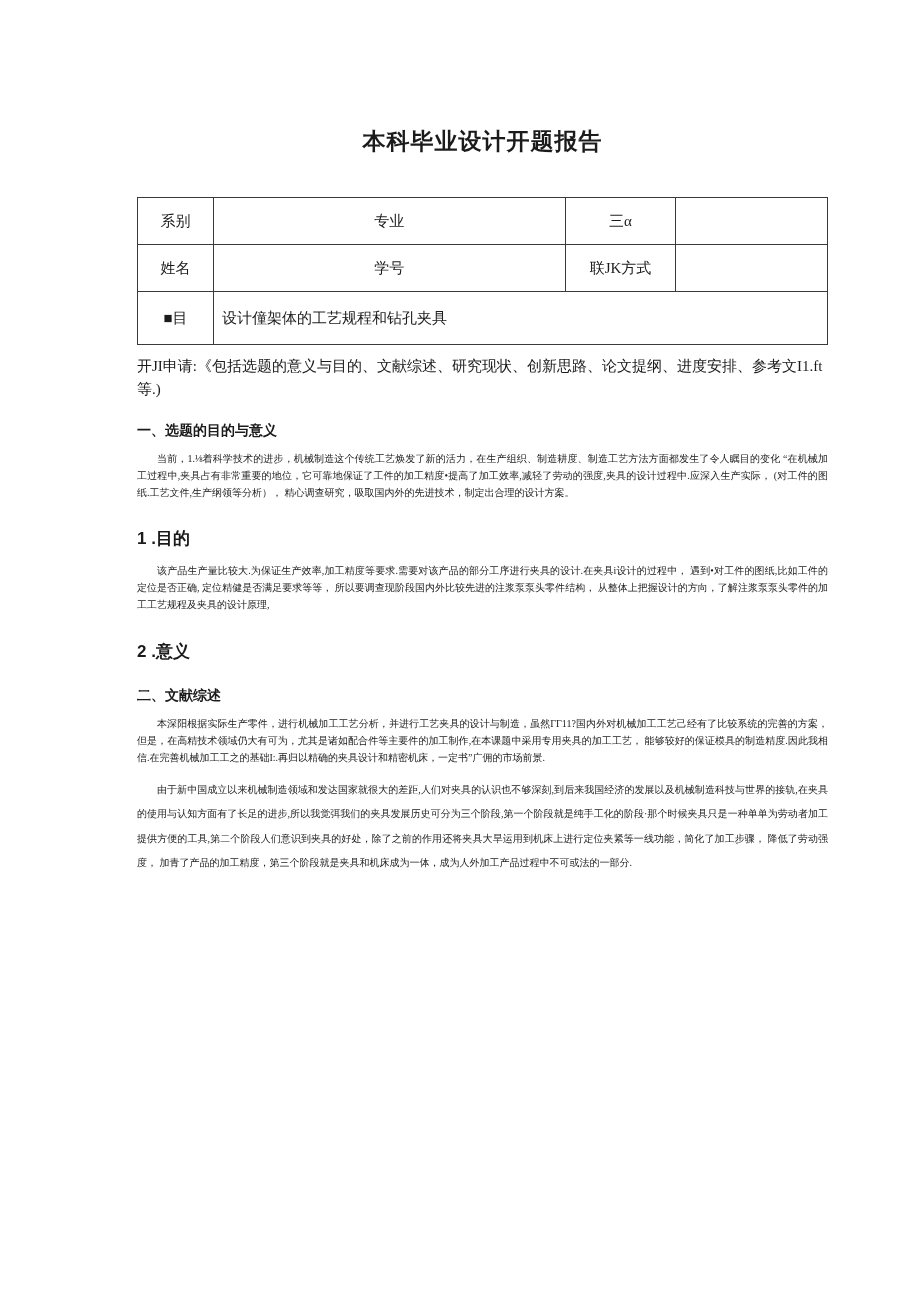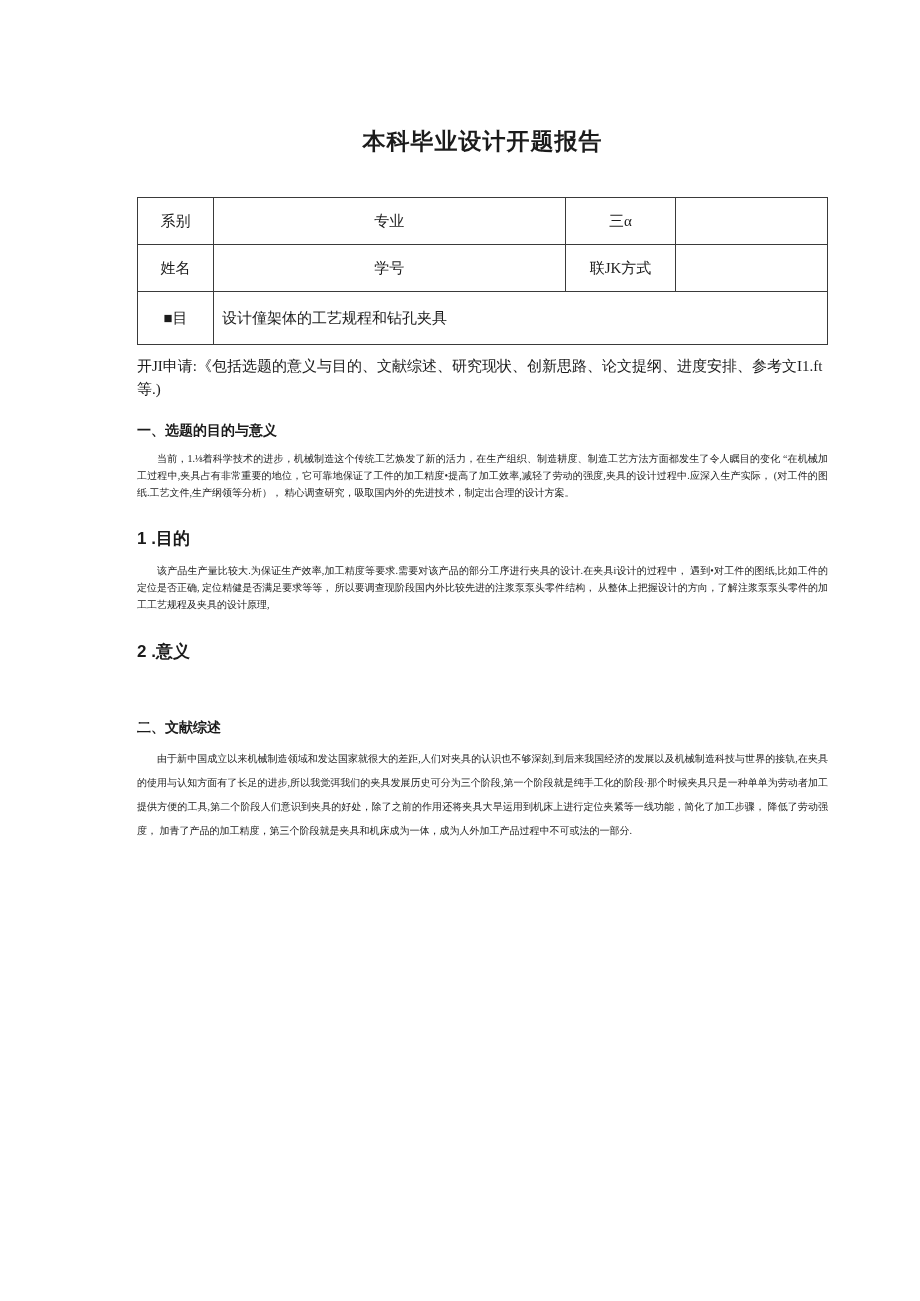--- a/index.html
+++ b/index.html
@@ -47,21 +47,21 @@
     font-size: 15px;
     line-height: 1.55;
     margin: 10px 0 16px 0;
   }
   h2.sec-heading {
     font-size: 14px;
     font-weight: bold;
     margin: 20px 0 10px 0;
     font-family: "Liberation Sans", "DejaVu Sans", sans-serif;
   }
-  h2.sec2 { margin-top: 56px; }
+  h2.sec2 { margin-top: 24px; }
   h3.sub-heading {
     font-size: 17px;
     font-weight: bold;
     margin: 26px 0 12px 0;
     font-family: "Liberation Sans", "DejaVu Sans", sans-serif;
   }
   p.body-para {
     font-size: 10px;
     line-height: 1.72;
     margin: 0 0 12px 0;
@@ -111,15 +111,16 @@
 
   <h2 class="sec-heading">一、选题的目的与意义</h2>
   <p class="body-para">当前，1.⅛着科学技术的进步，机械制造这个传统工艺焕发了新的活力，在生产组织、制造耕度、制造工艺方法方面都发生了令人瞩目的变化 “在机械加工过程中,夹具占有非常重要的地位，它可靠地保证了工件的加工精度•提高了加工效率,减轻了劳动的强度,夹具的设计过程中.应深入生产实际， (对工件的图纸.工艺文件,生产纲领等分析）， 精心调查研究，吸取国内外的先进技术，制定出合理的设计方案。</p>
 
   <h3 class="sub-heading">1 .目的</h3>
   <p class="body-para">该产品生产量比较大.为保证生产效率,加工精度等要求.需要对该产品的部分工序进行夹具的设计.在夹具i设计的过程中， 遇到•对工件的图纸,比如工件的定位是否正确, 定位精健是否满足要求等等， 所以要调查现阶段国内外比较先进的注浆泵泵头零件结构， 从整体上把握设计的方向，了解注浆泵泵头零件的加工工艺规程及夹具的设计原理,</p>
 
   <h3 class="sub-heading">2 .意义</h3>
 
   <h2 class="sec-heading sec2">二、文献综述</h2>
+  <p class="body-para">本深阳根据实际生产零件，进行机械加工工艺分析，并进行工艺夹具的设计与制造，虽然ΓΓ11?国内外对机械加工工艺己经有了比较系统的完善的方案，但是，在高精技术领域仍大有可为，尤其是诸如配合件等主要件的加工制作,在本课题中采用专用夹具的加工工艺， 能够较好的保证模具的制造精度.因此我相信.在完善机械加工工之的基础I:.再归以精确的夹具设计和精密机床，一定书”广佣的市场前景.</p>
   <p class="body-para loose">由于新中国成立以来机械制造领域和发达国家就很大的差距,人们对夹具的认识也不够深刻,到后来我国经济的发展以及机械制造科技与世界的接轨,在夹具的使用与认知方面有了长足的进步,所以我觉弭我们的夹具发展历史可分为三个阶段,第一个阶段就是纯手工化的阶段·那个时候夹具只是一种单单为劳动者加工提供方便的工具,第二个阶段人们意识到夹具的好处，除了之前的作用还将夹具大旱运用到机床上进行定位夹紧等一线功能，简化了加工步骤， 降低了劳动强度， 加青了产品的加工精度，第三个阶段就是夹具和机床成为一体，成为人外加工产品过程中不可或法的一部分.</p>
 
 </div>
 
 </body></html>

